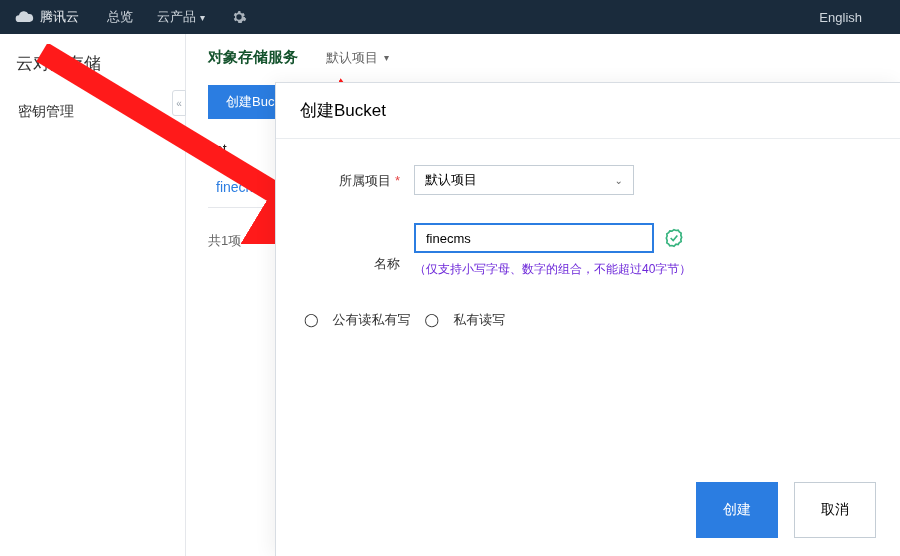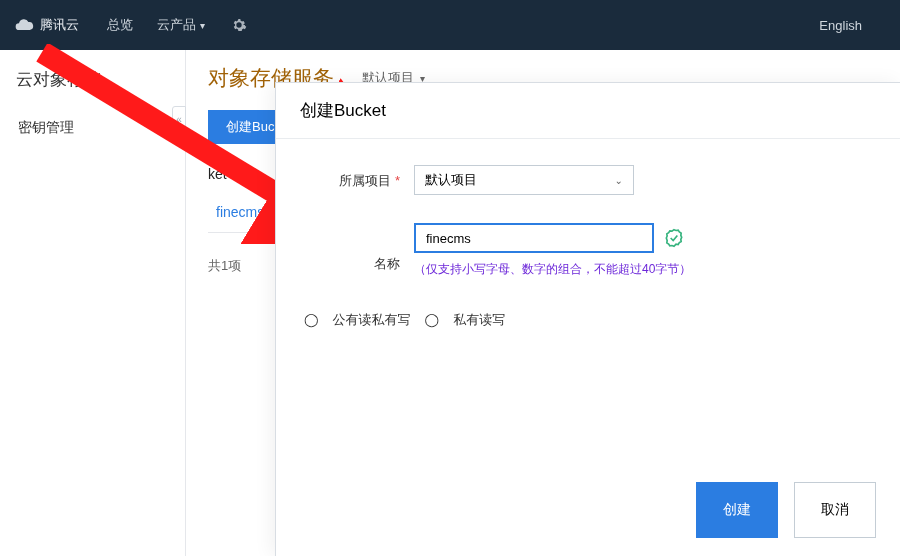--- a/index.html
+++ b/index.html
@@ -1,30 +1,30 @@
 <!DOCTYPE html>
 <html><head>
 <meta charset="utf-8">
 <style>
 *{box-sizing:border-box;margin:0;padding:0;font-family:-apple-system,"Helvetica Neue",Arial,sans-serif}
 body{background:#fff;width:900px;height:556px;overflow:hidden;position:relative}
-.topbar{background:#1a2b3c;height:50px;display:flex;align-items:center;padding:0 14px;color:#cfd6dd;font-size:13px}
+.topbar{background:#1a2b3c;height:34px;display:flex;align-items:center;padding:0 14px;color:#cfd6dd;font-size:13px}
 .topbar .logo{display:flex;align-items:center;gap:6px;margin-right:28px;color:#eaeef2;font-weight:500}
 .topbar .navitem{margin-right:24px;cursor:pointer;display:flex;align-items:center;gap:4px}
 .topbar .gear{margin-left:2px;opacity:.8}
 .topbar .spacer{flex:1}
 .main{display:flex;height:calc(100% - 34px)}
 .sidebar{width:186px;border-right:1px solid #e5e7eb;background:#fff;font-size:14px;color:#333;position:relative}
 .sidebar h2{font-size:17px;font-weight:500;padding:18px 16px 16px}
 .side-link{padding:12px 18px;cursor:pointer;border-bottom:1px solid transparent}
 .side-link.active{color:#2b7de1;background:#f5f8fb}
 .side-collapse{position:absolute;right:-1px;top:56px;width:14px;height:26px;border:1px solid #d8dde3;background:#fff;border-radius:3px 0 0 3px;display:flex;align-items:center;justify-content:center;color:#9aa4af;font-size:10px;cursor:pointer}
 .content{flex:1;padding:14px 22px;position:relative}
 .page-head{display:flex;align-items:center;gap:28px;margin-bottom:18px}
-.page-head h1{font-size:21px;font-weight:400;color:#a16207}
+.page-head h1{font-size:15px;font-weight:700;color:#14532d}
 .proj{color:#666;font-size:13px;cursor:pointer;display:flex;align-items:center;gap:6px}
 .btn-primary{background:#2b7de1;color:#fff;border:none;padding:8px 18px;font-size:13px;cursor:pointer}
 .tabrow{margin-top:22px;font-size:14px;color:#222}
 .tablink{color:#2b7de1;margin-top:22px;font-size:14px;display:inline-block;border-bottom:1px solid #e5e7eb;padding:0 8px 12px;cursor:pointer}
 .count{margin-top:24px;color:#666;font-size:13px}
 .modal{position:absolute;right:0;top:82px;bottom:0;width:625px;background:#fff;border:1px solid #d8dde3;border-right:none;border-bottom:none;box-shadow:-4px 0 18px rgba(0,0,0,.06)}
 .modal-head{padding:16px 24px;border-bottom:1px solid #e9ecef;font-size:17px;font-weight:500}
 .modal-body{padding:26px 28px 0}
 .frow{display:flex;align-items:flex-end;margin-bottom:28px}
 .flabel{width:110px;text-align:right;padding-right:14px;color:#333;font-size:13px;line-height:28px;flex:none}

